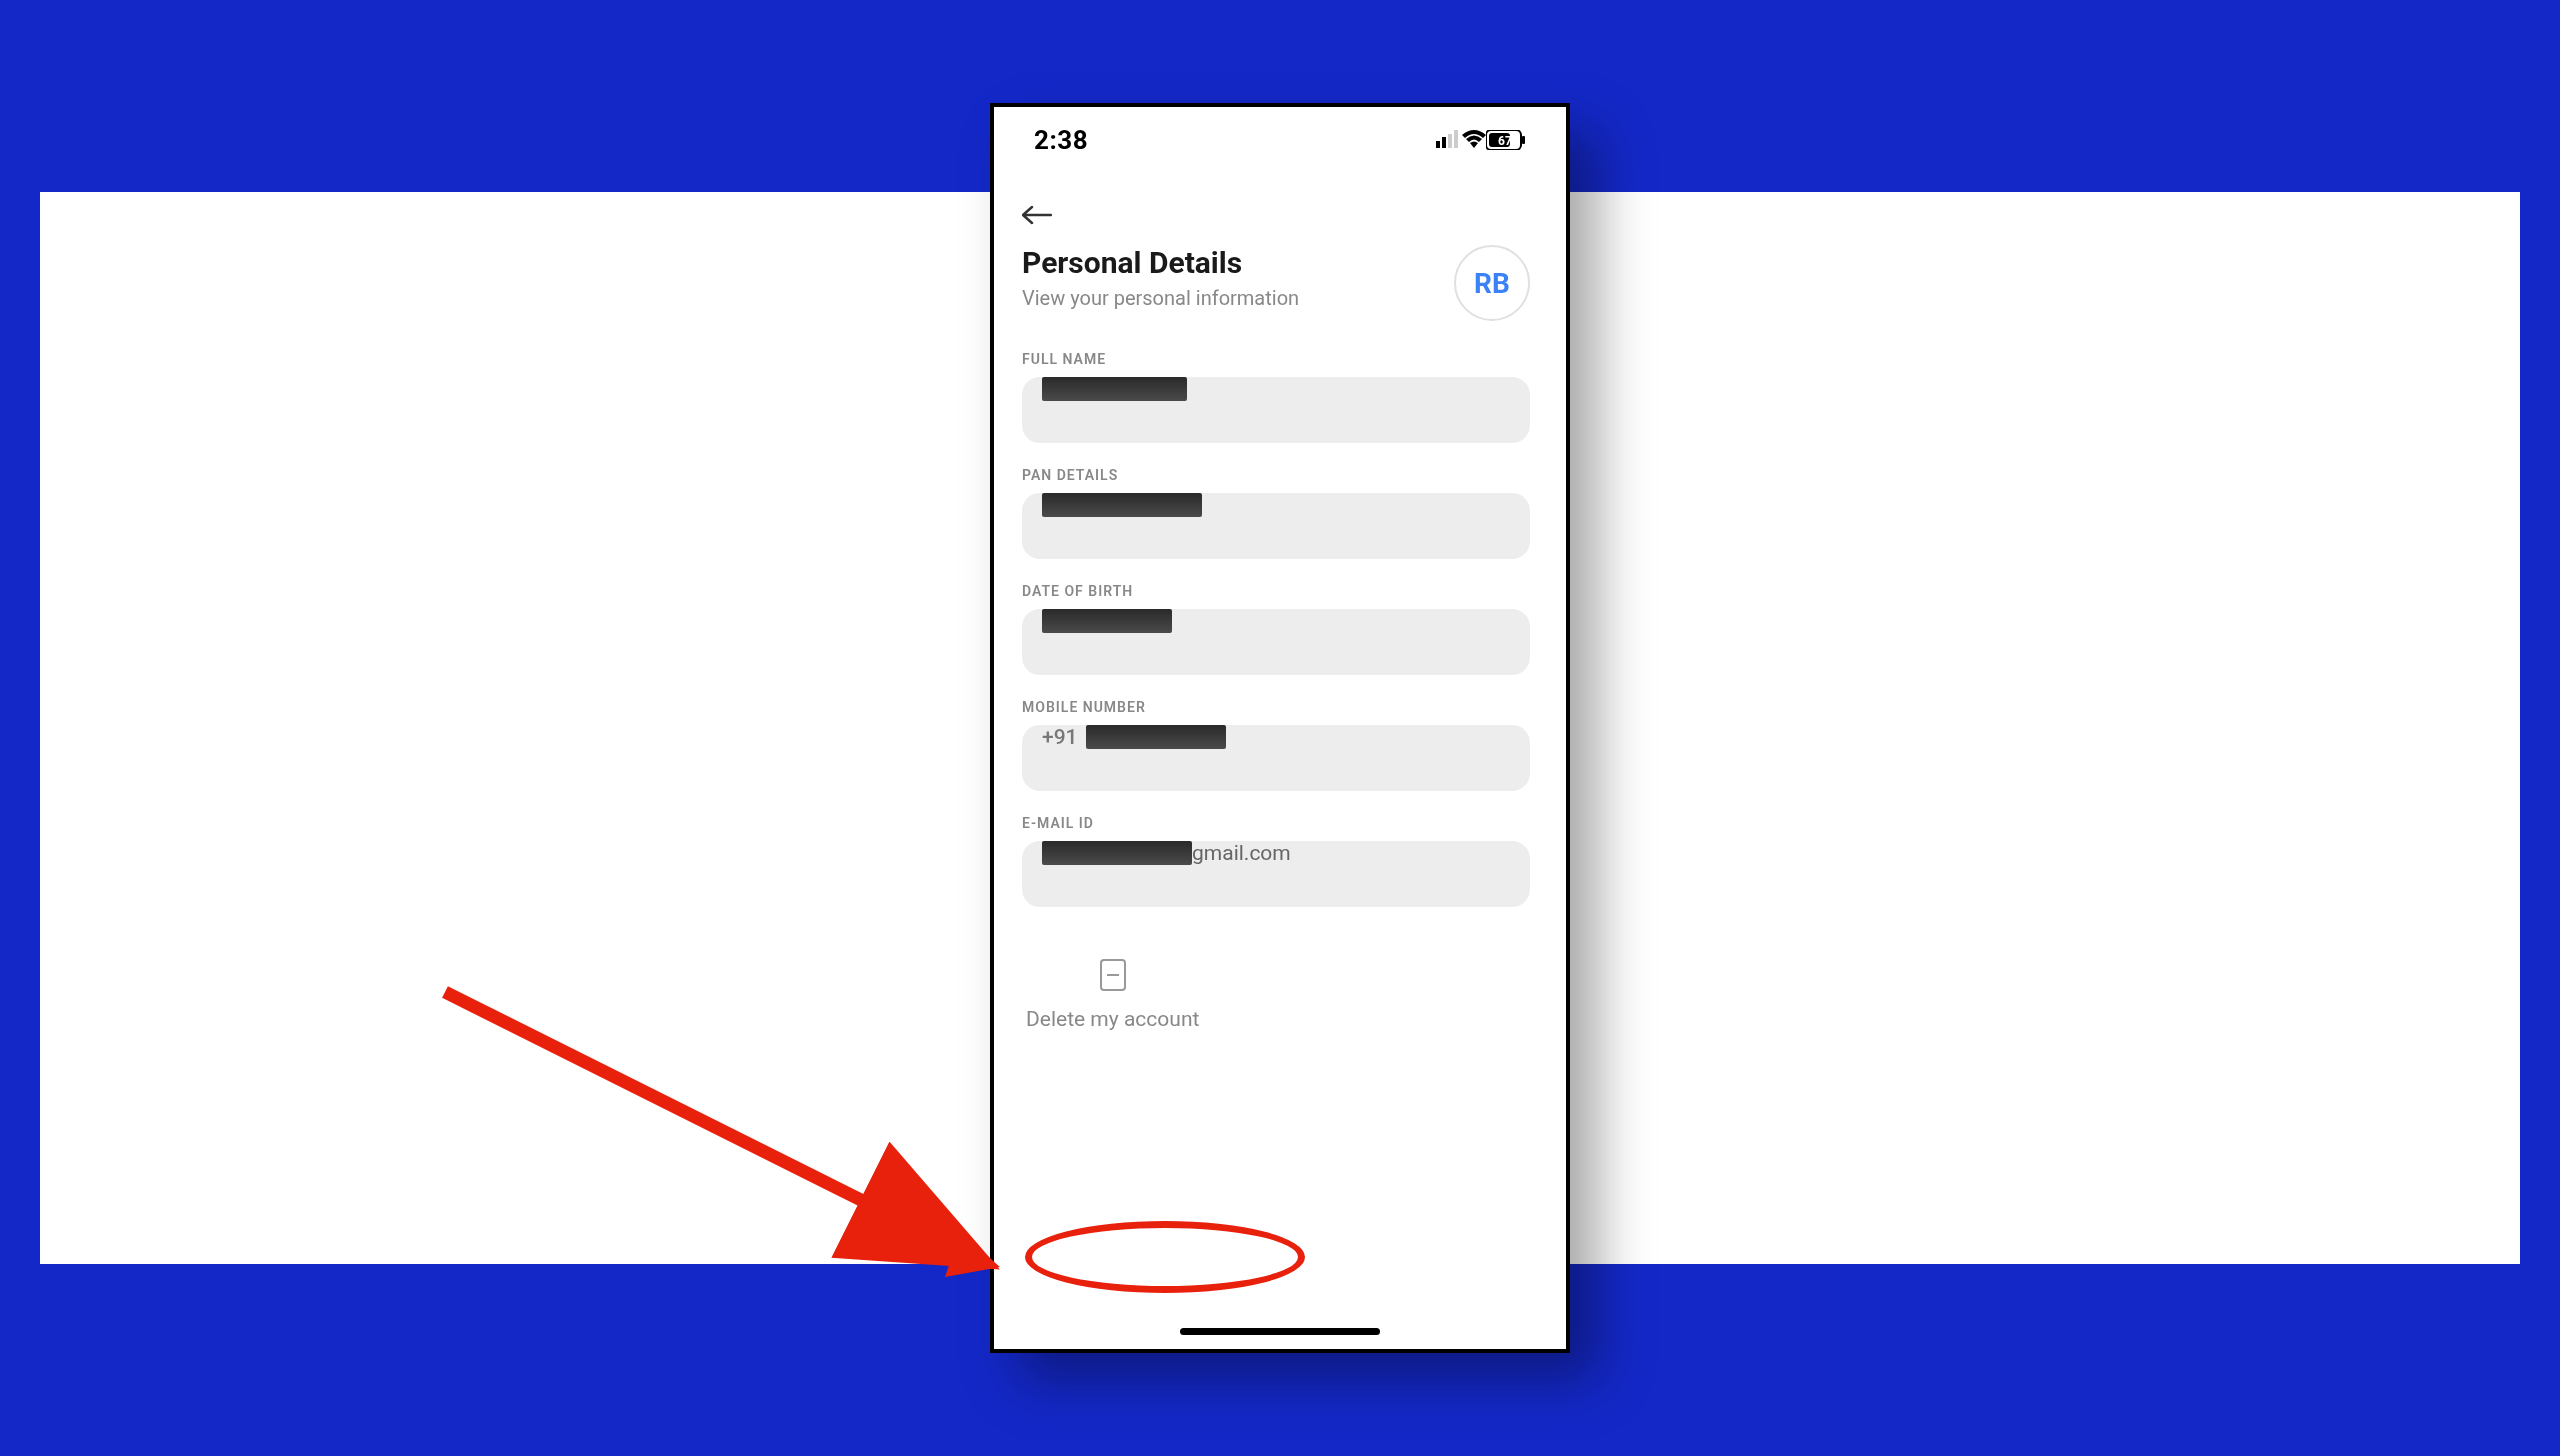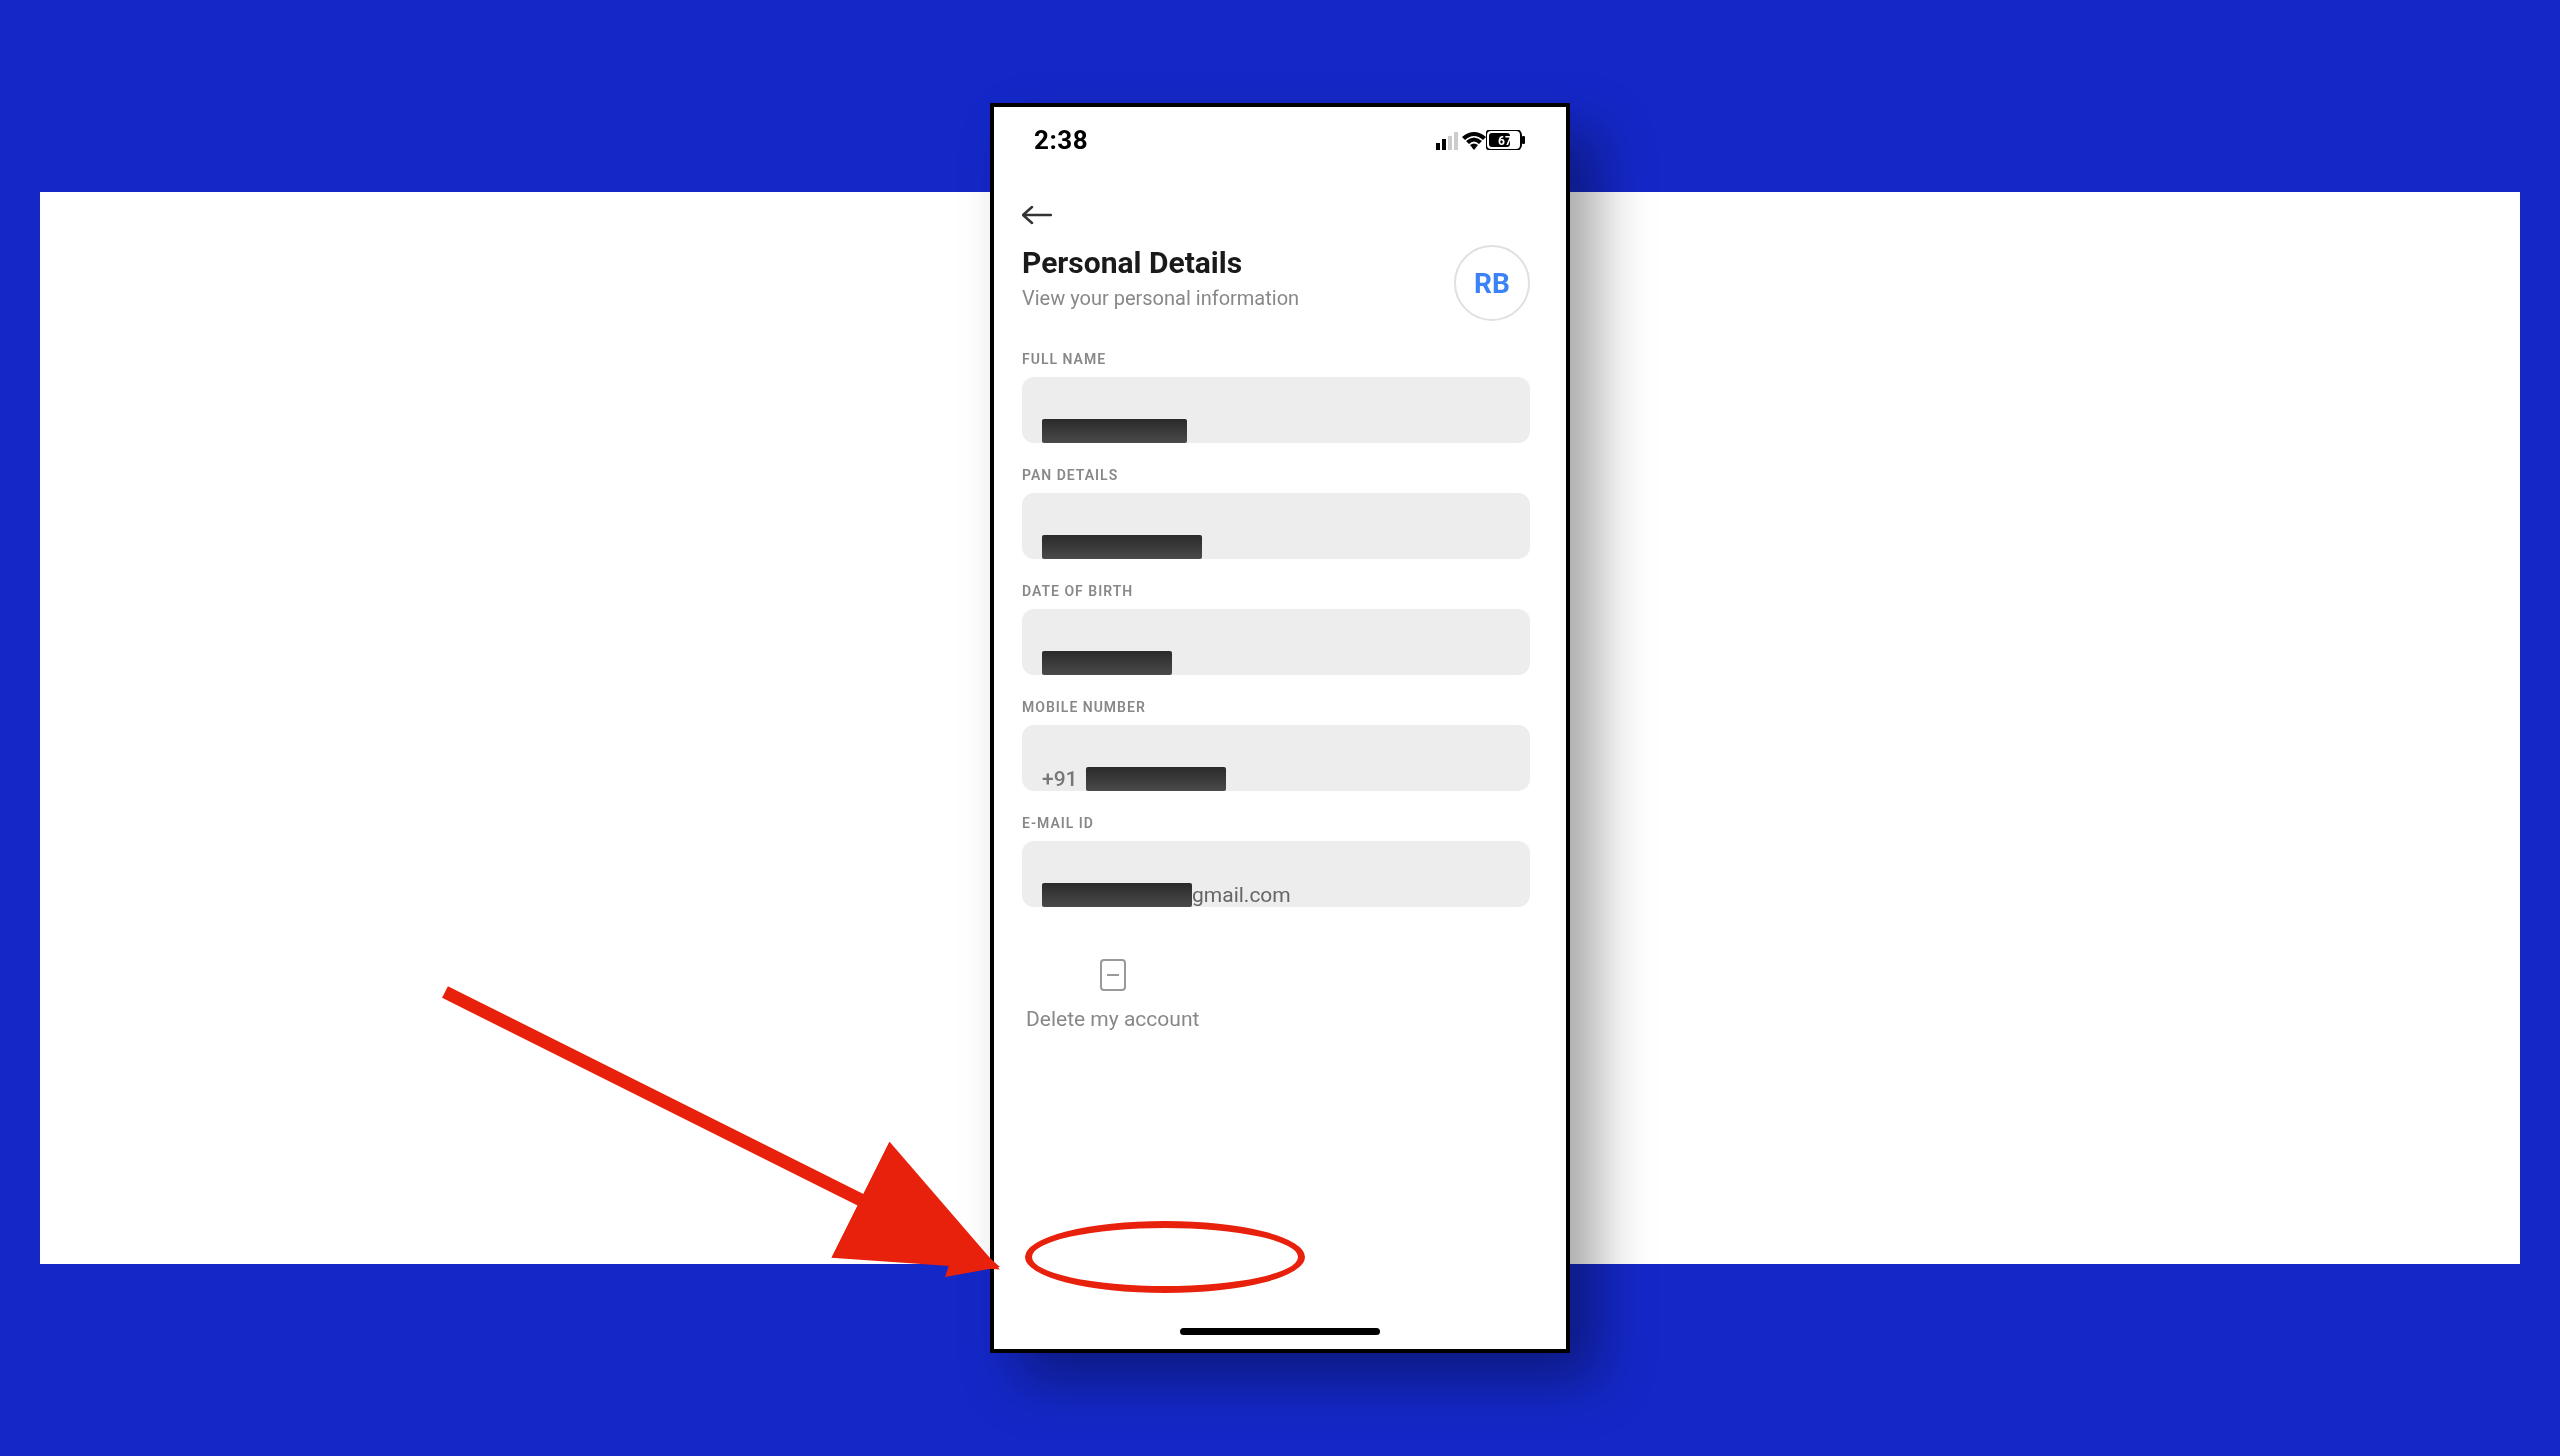--- a/index.html
+++ b/index.html
@@ -47,21 +47,21 @@
     }
     
     .status-time {
       font-size: 26px;
       font-weight: 700;
       letter-spacing: 0.5px;
     }
     
     .status-icons {
       display: flex;
-      align-items: flex-end;
+      align-items: flex-start;
     }
     
     .signal-icon, .wifi-icon {
       display: inline-flex;
     }
     
     .battery-icon {
       display: inline-flex;
       align-items: center;
     }
@@ -124,24 +124,24 @@
       color: #888;
       letter-spacing: 1px;
       margin-bottom: 10px;
       display: block;
     }
     
     .form-field {
       width: 100%;
       height: 66px;
       background: #ededed;
-      border-radius: 12px;
+      border-radius: 18px;
       padding: 0 20px;
       display: flex;
-      align-items: flex-end;
+      align-items: flex-start;
       font-size: 21px;
       color: #666;
       position: relative;
     }
     
     .redacted {
       background: linear-gradient(to bottom, #2a2a2a, #4a4a4a);
       height: 24px;
       border-radius: 2px;
     }

